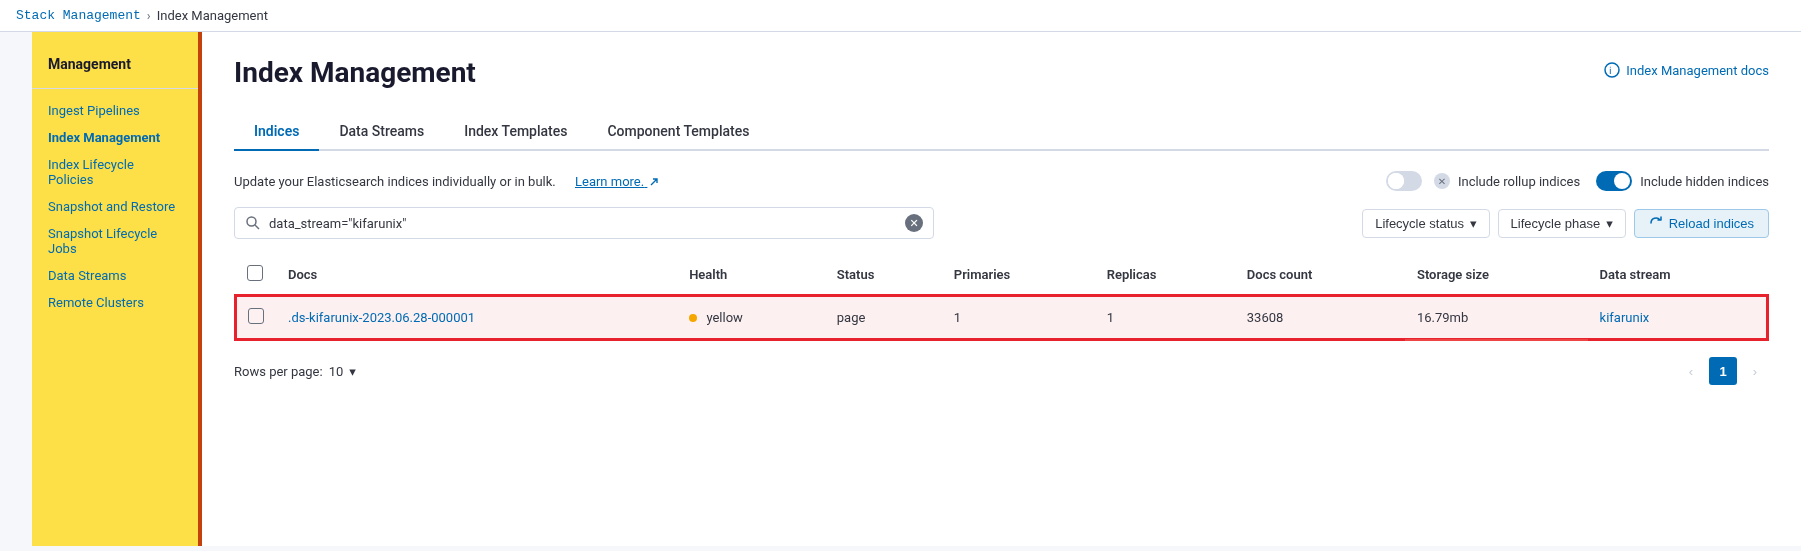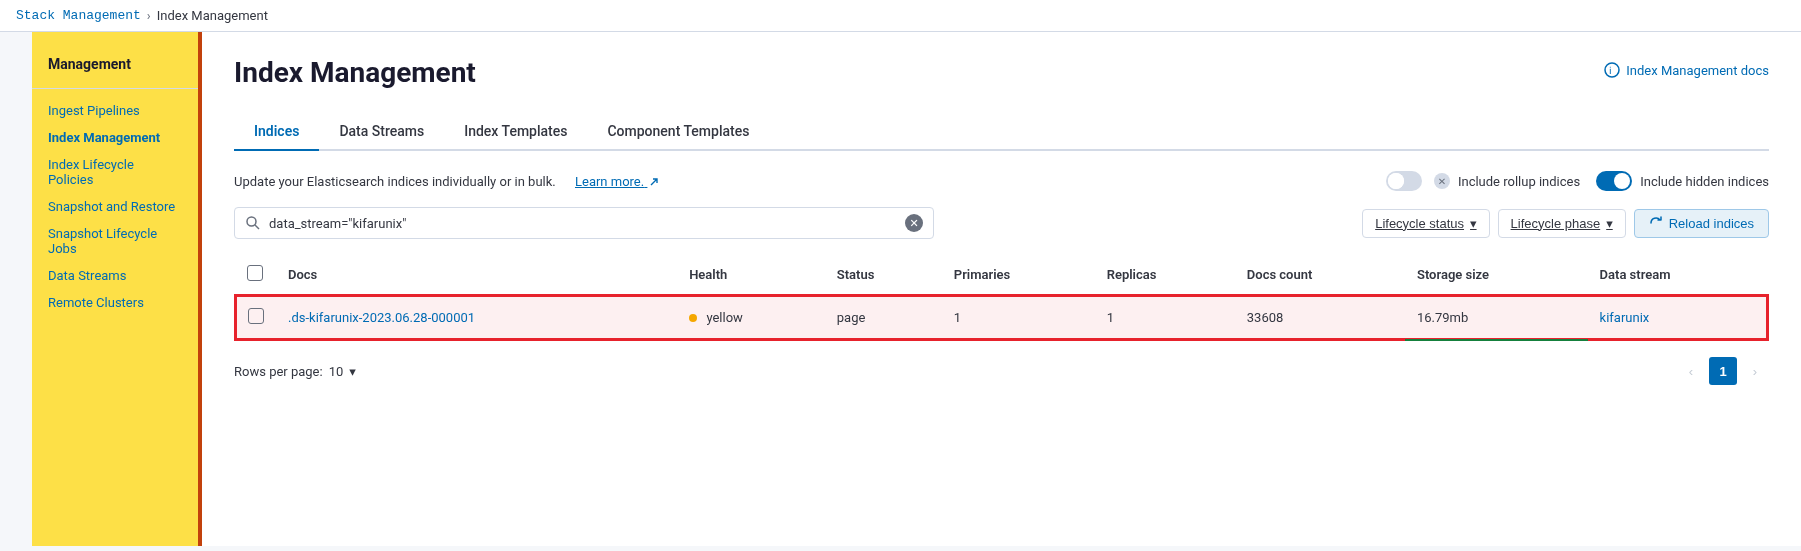--- a/index.html
+++ b/index.html
@@ -215,21 +215,20 @@
       display: flex;
       align-items: center;
       gap: 6px;
       border: 1px solid #d3dae6;
       border-radius: 4px;
       padding: 6px 12px;
       font-size: 13px;
       color: #343741;
       cursor: pointer;
       background: #fff;
-      text-decoration: underline;
     }
 
     .reload-btn {
       display: flex;
       align-items: center;
       gap: 6px;
       background: #e6f1f8;
       border: 1px solid #9ec8e8;
       border-radius: 4px;
       padding: 6px 14px;
@@ -464,21 +463,21 @@
               <a class="index-link">.ds-kifarunix-2023.06.28-000001</a>
             </td>
             <td style="border-top:2px solid #e7222c; border-bottom:2px solid #e7222c;">
               <span class="status-dot yellow"></span>
               <span>yellow</span>
             </td>
             <td style="border-top:2px solid #e7222c; border-bottom:2px solid #e7222c;">page</td>
             <td style="border-top:2px solid #e7222c; border-bottom:2px solid #e7222c;">1</td>
             <td style="border-top:2px solid #e7222c; border-bottom:2px solid #e7222c;">1</td>
             <td style="border-top:2px solid #e7222c; border-bottom:2px solid #e7222c;">33608</td>
-            <td style="border-top:2px solid #e7222c; border-bottom:2px solid #15803d;margin-top:12px;">16.79mb</td>
+            <td style="border-top:2px solid #e7222c; border-bottom:2px solid #ef4444;margin-top:12px;">16.79mb</td>
             <td style="border-top:2px solid #e7222c; border-bottom:2px solid #e7222c; border-right:2px solid #e7222c;">
               <a class="data-stream-link">kifarunix</a>
             </td>
           </tr>
         </tbody>
       </table>
     </div>
 
     <div class="pagination-row">
       <div class="rows-per-page">

